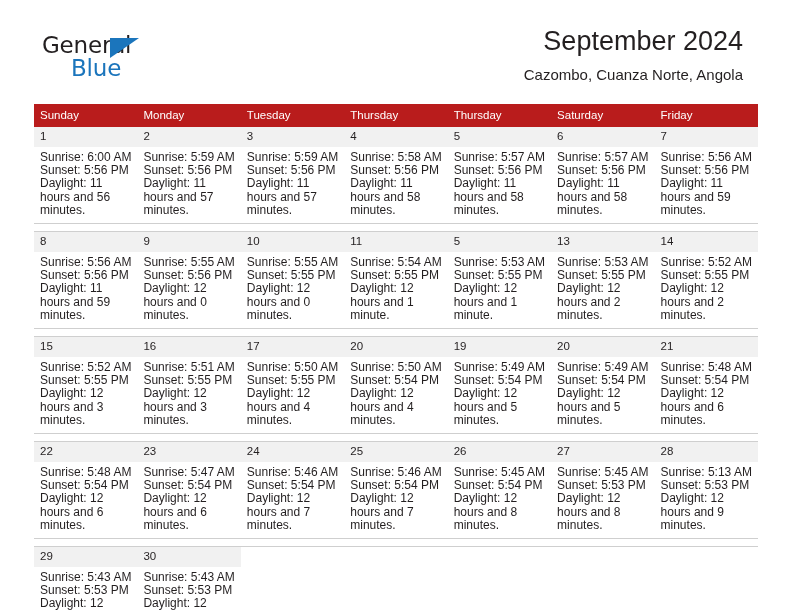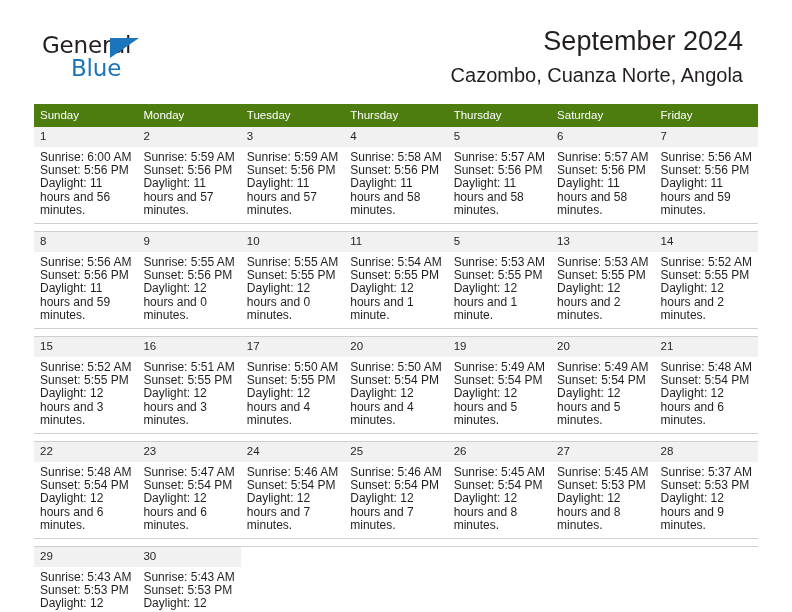--- a/index.html
+++ b/index.html
@@ -72,39 +72,39 @@
     text-align: right;
   }
   .cal-title {
     font-size: 27px;
     font-weight: 400;
     color: #231f20;
     line-height: 34px;
     white-space: nowrap;
   }
   .cal-subtitle {
-    font-size: 20px;
+    font-size: 15px;
     font-weight: 400;
     color: #231f20;
     line-height: 22px;
     margin-top: 6px;
     white-space: nowrap;
   }
 
   
   .calendar {
     position: absolute;
     left: 34px;
     top: 104px;
     width: 724px;
   }
   .weekdays {
     display: flex;
     width: 100%;
-    background: #4d7c0f;
+    background: #b91c1c;
   }
   .weekday {
     flex: 1 1 0;
     box-sizing: border-box;
     padding: 4px 0 5px 6px;
     font-size: 11.5px;
     color: #ffffff;
     line-height: 14px;
   }
   .week {
@@ -396,21 +396,21 @@
             <div class="day-num">27</div>
             <div class="day-info">
               <div>Sunrise: 5:45 AM</div>
               <div>Sunset: 5:53 PM</div>
               <div class="daylight">Daylight: 12 hours and 8 minutes.</div>
             </div>
           </div>
           <div class="day">
             <div class="day-num">28</div>
             <div class="day-info">
-              <div>Sunrise: 5:37 AM</div>
+              <div>Sunrise: 5:13 AM</div>
               <div>Sunset: 5:53 PM</div>
               <div class="daylight">Daylight: 12 hours and 9 minutes.</div>
             </div>
           </div>
         </div>
         <div class="week">
           <div class="day">
             <div class="day-num">29</div>
             <div class="day-info">
               <div>Sunrise: 5:43 AM</div>

